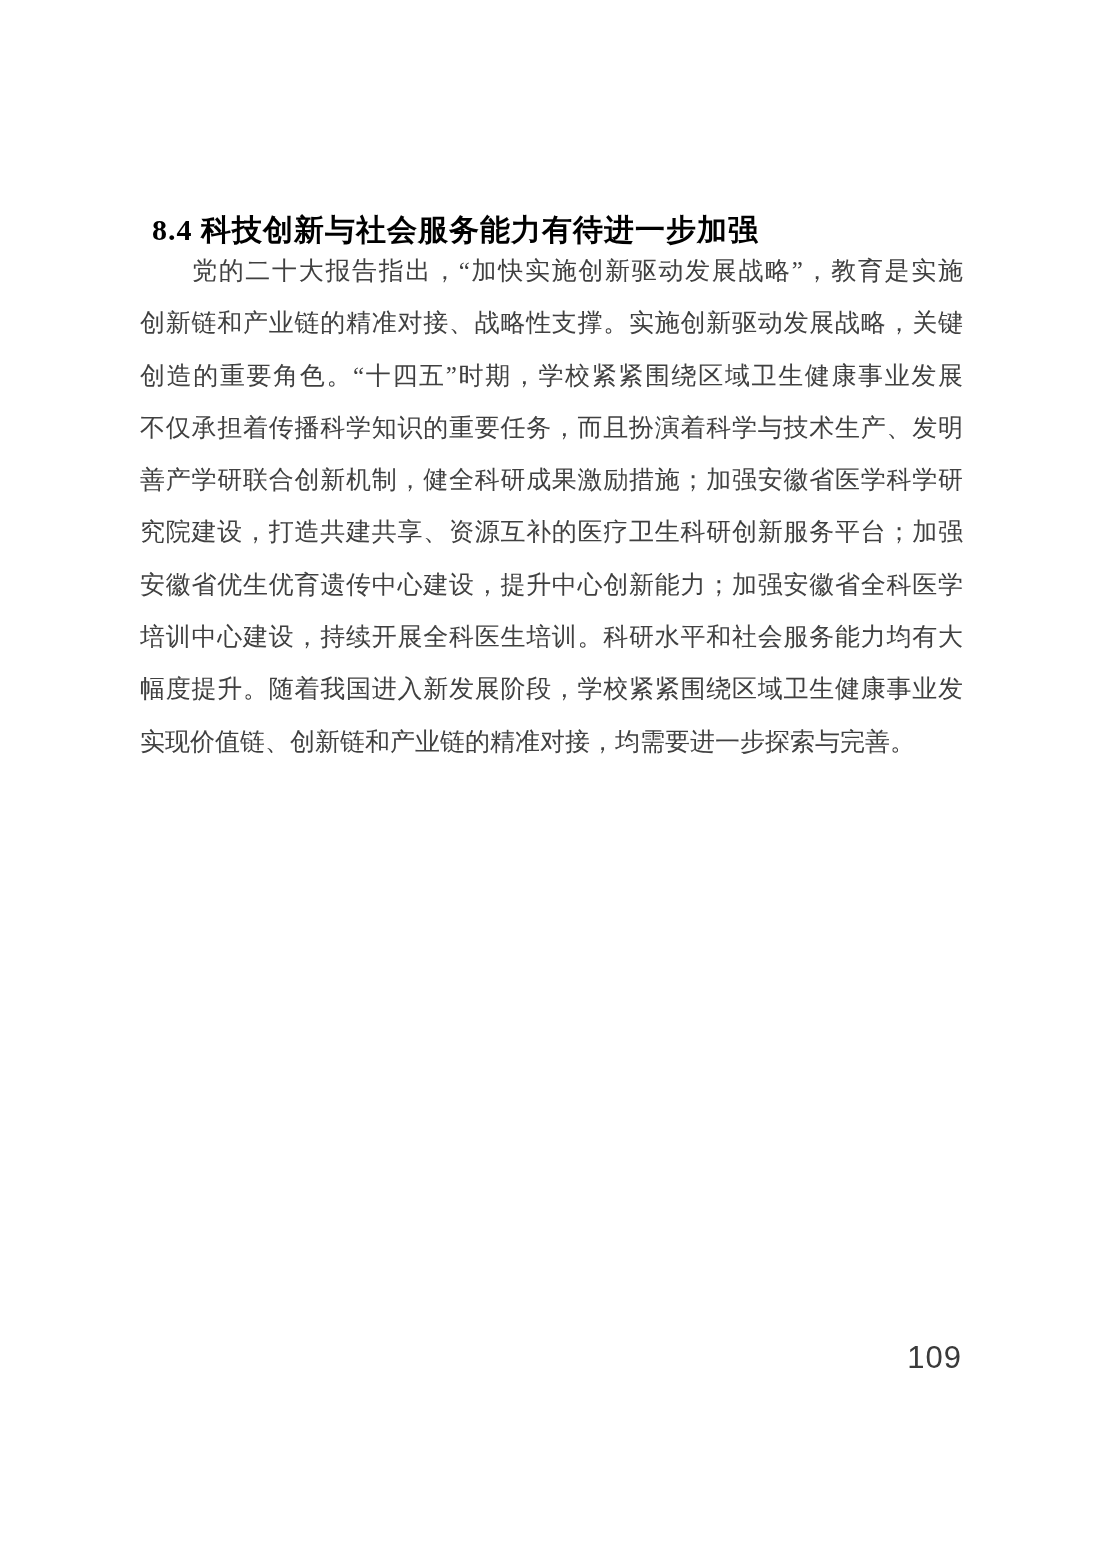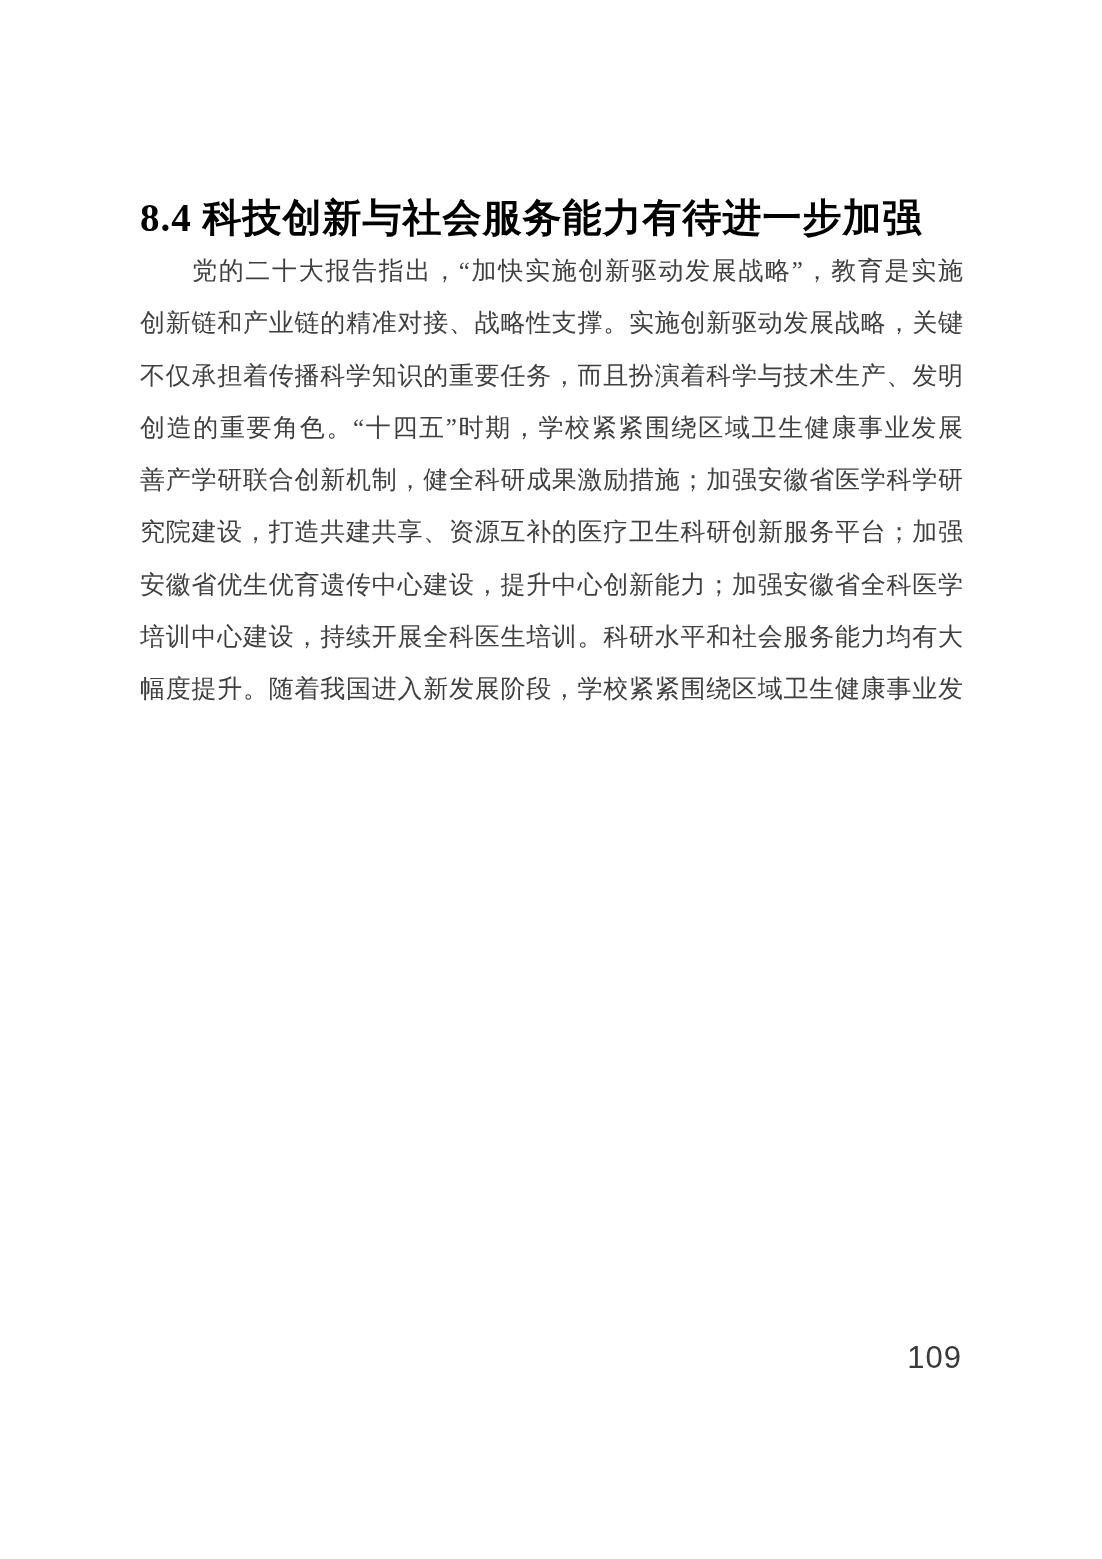--- a/index.html
+++ b/index.html
@@ -14,22 +14,22 @@
     background: #ffffff;
     overflow: hidden;
     font-family: "Liberation Serif", serif;
     color: #1a1a1a;
   }
   .heading {
     position: absolute;
     left: 140px;
     top: 198px;
     width: 824px;
-    margin: 0;
-    font-size: 39px;
+    margin: 12px;
+    font-size: 30px;
     line-height: 40px;
     font-weight: bold;
     color: #000000;
     letter-spacing: 1px;
     font-family: "Liberation Serif", serif;
     white-space: nowrap;
   }
   .paragraph {
     position: absolute;
     left: 140px;
@@ -66,24 +66,25 @@
 </head>
 <body>
 
 <div class="page">
 
   <h1 class="heading">8.4 科技创新与社会服务能力有待进一步加强</h1>
 
   <div class="paragraph">
     <div class="line indent">党的二十大报告指出，“加快实施创新驱动发展战略”，教育是实施</div>
     <div class="line">创新链和产业链的精准对接、战略性支撑。实施创新驱动发展战略，关键</div>
+    <div class="line">创造的重要角色。“十四五”时期，学校紧紧围绕区域卫生健康事业发展</div>
     <div class="line">不仅承担着传播科学知识的重要任务，而且扮演着科学与技术生产、发明</div>
-    <div class="line">创造的重要角色。“十四五”时期，学校紧紧围绕区域卫生健康事业发展</div>
     <div class="line">善产学研联合创新机制，健全科研成果激励措施；加强安徽省医学科学研</div>
     <div class="line">究院建设，打造共建共享、资源互补的医疗卫生科研创新服务平台；加强</div>
     <div class="line">安徽省优生优育遗传中心建设，提升中心创新能力；加强安徽省全科医学</div>
     <div class="line">培训中心建设，持续开展全科医生培训。科研水平和社会服务能力均有大</div>
     <div class="line">幅度提升。随着我国进入新发展阶段，学校紧紧围绕区域卫生健康事业发展</div>
+    <div class="line last">实现价值链、创新链和产业链的精准对接，均需要进一步探索与完善。</div>
   </div>
 
   <div class="page-number">109</div>
 
 </div>
 
 </body></html>

